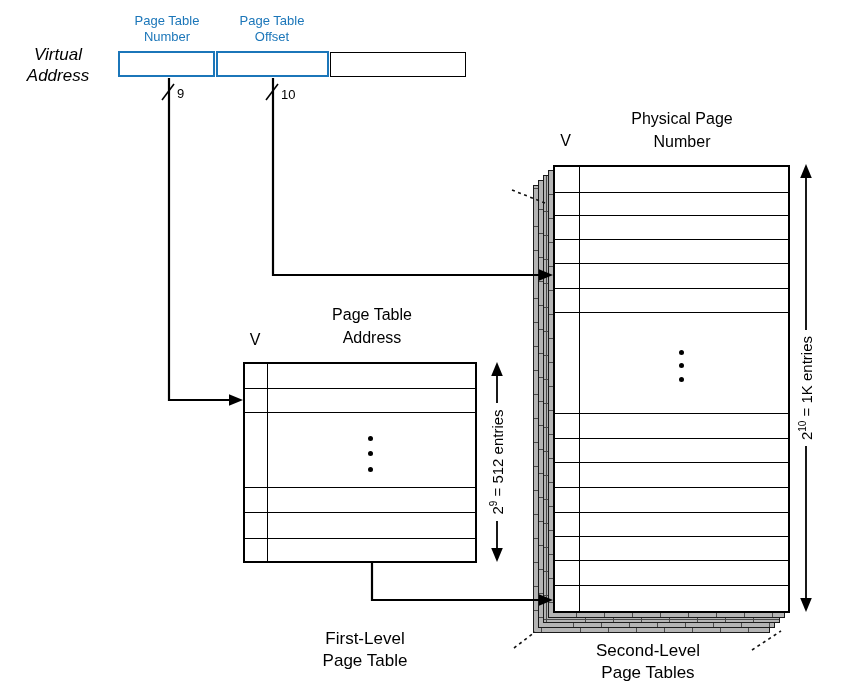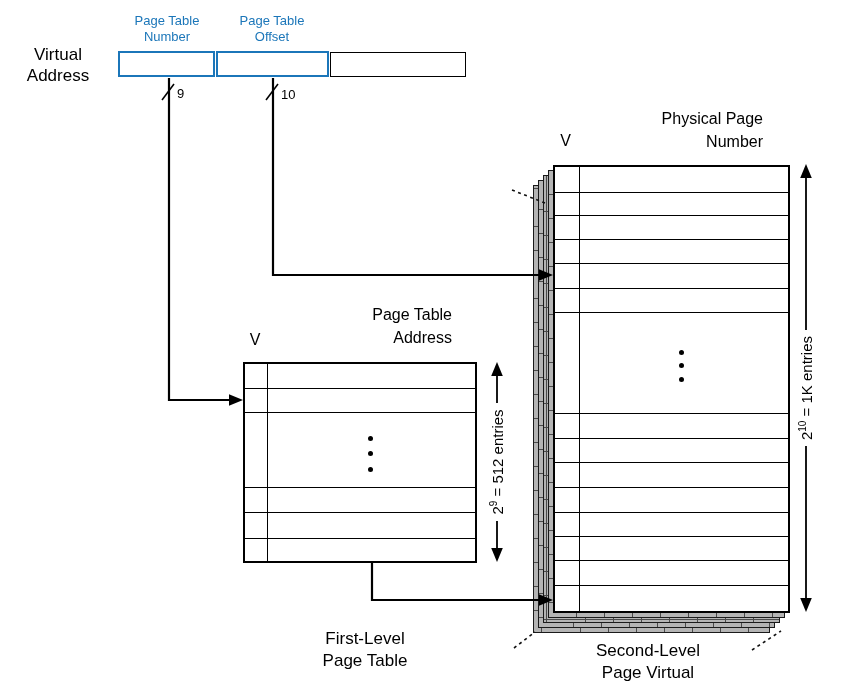--- a/index.html
+++ b/index.html
@@ -7,22 +7,22 @@
     --stack-gray:#b4b4b4;
   }
   html,body{margin:0;padding:0;background:#fff;}
   .canvas{
     position:relative;width:844px;height:698px;background:#fff;
     font-family:"Liberation Sans",sans-serif;color:#000;overflow:hidden;
   }
   .lbl{position:absolute;text-align:center;}
   .two-line{line-height:16px;font-size:13px;}
   .blue-text{color:var(--accent-blue);}
-  .va-title{font-size:17px;line-height:21px;}
-  .tbl-header{font-size:16px;line-height:23px;text-align:right;}
+  .va-title{font-size:17px;line-height:21px;font-style:italic;}
+  .tbl-header{font-size:16px;line-height:23px;}
   .caption{font-size:17px;line-height:22px;}
   .v-label{font-size:16px;}
   .bit-label{position:absolute;font-size:13px;}
   .va-box{position:absolute;height:22px;background:#fff;box-sizing:content-box;}
   .blue-box{border:2.5px solid var(--accent-blue);}
   .black-box{border:1.2px solid #000;}
   .table-sheet{position:absolute;background:#fff;border:2px solid #000;box-sizing:border-box;}
   .hline{position:absolute;left:0;right:0;height:1.2px;background:#000;}
   .vdiv{position:absolute;top:0;bottom:0;width:1.4px;background:#000;}
   .dot{position:absolute;width:5px;height:5px;border-radius:50%;background:#000;}
@@ -122,21 +122,21 @@
     <span>Page Table</span><br>
     <span>Address</span>
   </div>
 
   <div class="lbl caption" style="left:285px;top:628px;width:160px;">
     <span>First-Level</span><br>
     <span>Page Table</span>
   </div>
   <div class="lbl caption" style="left:568px;top:640px;width:160px;">
     <span>Second-Level</span><br>
-    <span>Page Virtual</span>
+    <span>Page Tables</span>
   </div>
 
   <div class="rot-wrap" style="left:417px;top:452px;width:160px;">
     <span class="rot-bg"><span>2</span><sup>9</sup><span> = 512 entries</span></span>
   </div>
   <div class="rot-wrap" style="left:721px;top:378px;width:170px;">
     <span class="rot-bg"><span>2</span><sup>10</sup><span> = 1K entries</span></span>
   </div>
 
   <svg class="overlay" width="844" height="698" viewBox="0 0 844 698">

